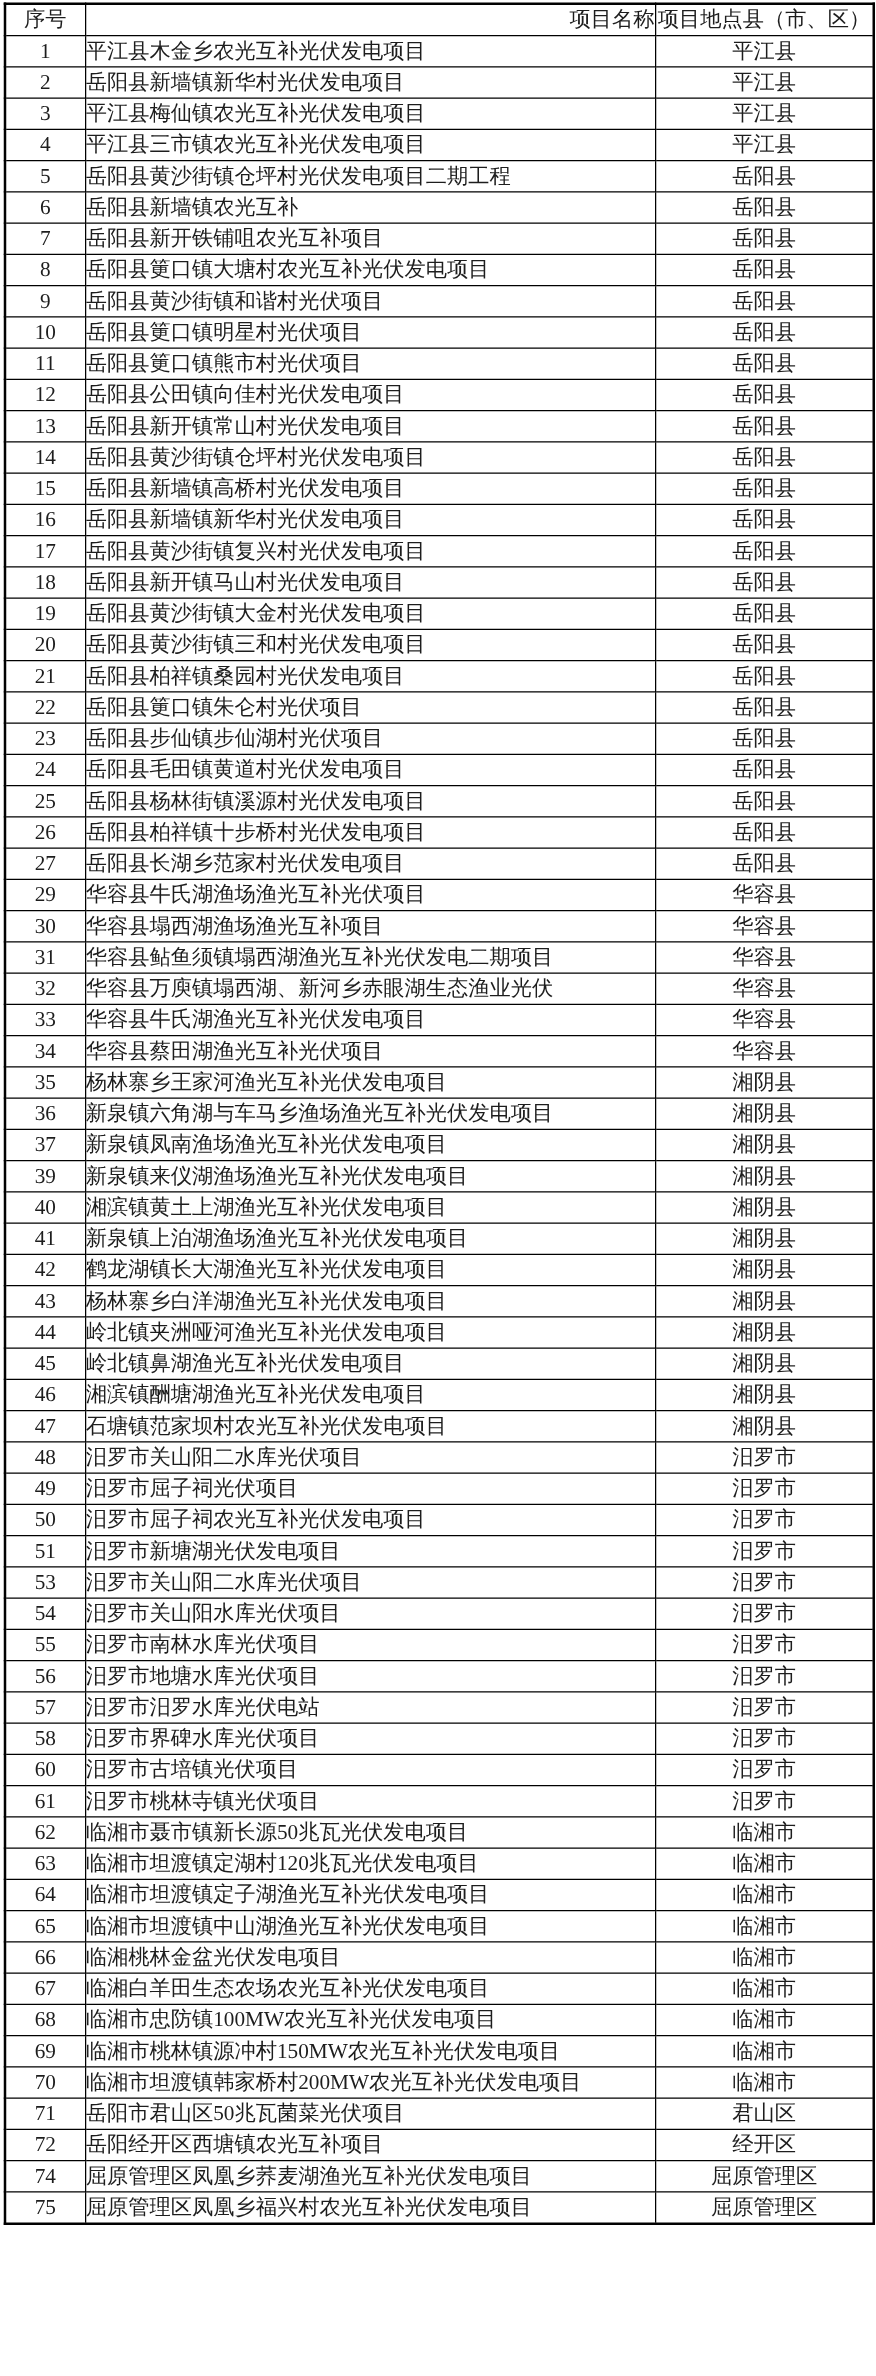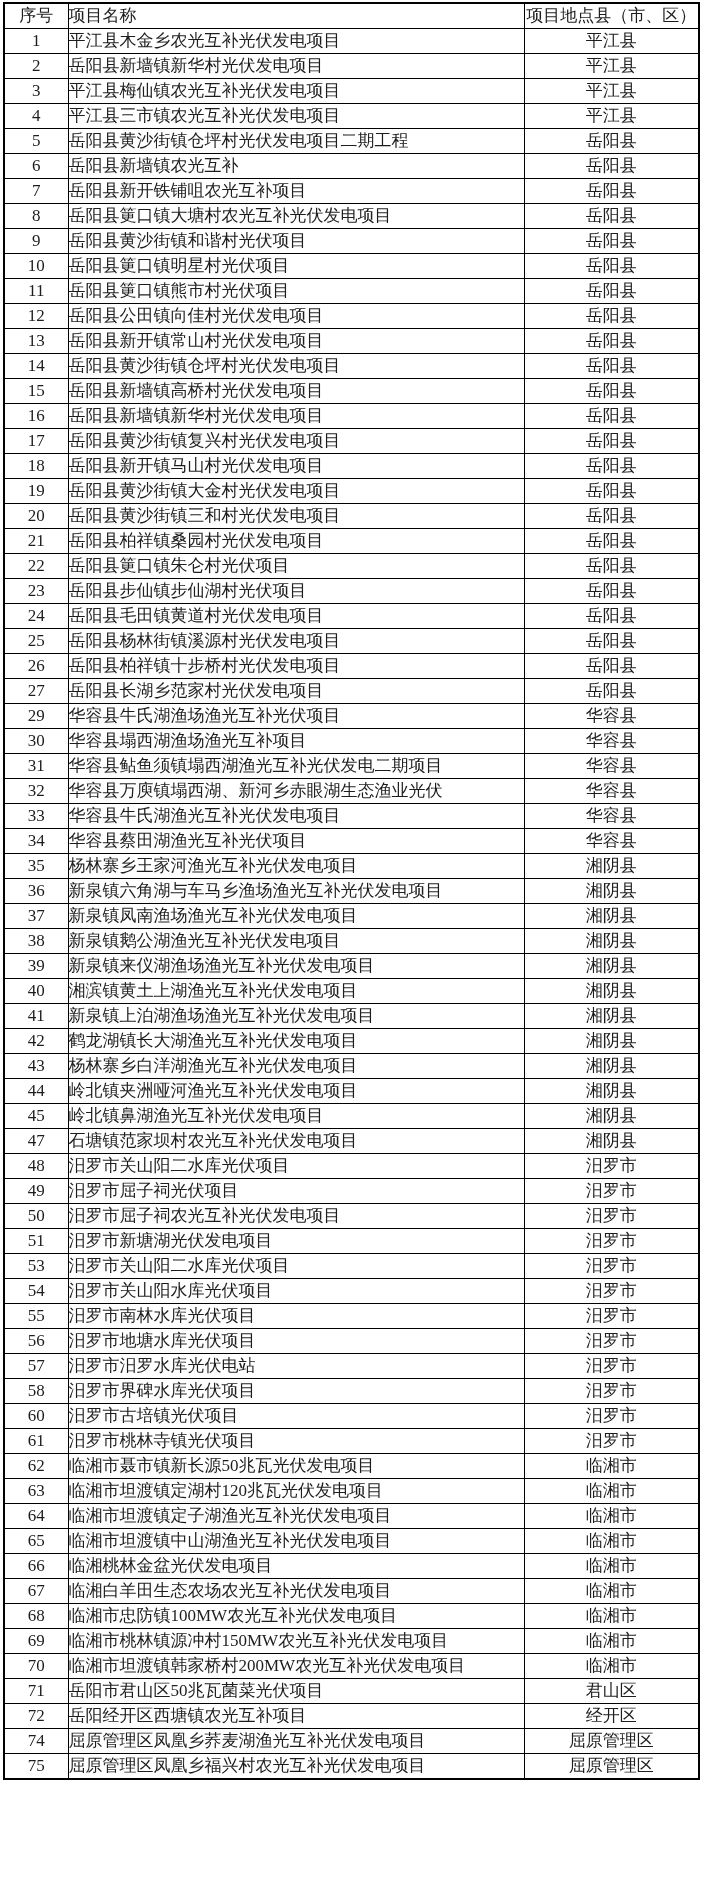--- a/index.html
+++ b/index.html
@@ -35,21 +35,21 @@
     overflow: hidden;
     box-sizing: border-box;
   }
   col.col-no   { width: 64px;  }
   col.col-name { width: 456px; }
   col.col-loc  { width: 175px; }
   th.c-no, td.c-no {
     text-align: center;
   }
   th.c-name {
-    text-align: left;
+    text-align: right;
   }
   td.c-name {
     text-align: left;
     padding-left: 4px;
   }
   th.c-loc, td.c-loc {
     text-align: center;
   }
 </style>
 </head>
@@ -245,25 +245,20 @@
           <td class="c-no">36</td>
           <td class="c-name">新泉镇六角湖与车马乡渔场渔光互补光伏发电项目</td>
           <td class="c-loc">湘阴县</td>
         </tr>
         <tr>
           <td class="c-no">37</td>
           <td class="c-name">新泉镇凤南渔场渔光互补光伏发电项目</td>
           <td class="c-loc">湘阴县</td>
         </tr>
         <tr>
-          <td class="c-no">38</td>
-          <td class="c-name">新泉镇鹅公湖渔光互补光伏发电项目</td>
-          <td class="c-loc">湘阴县</td>
-        </tr>
-        <tr>
           <td class="c-no">39</td>
           <td class="c-name">新泉镇来仪湖渔场渔光互补光伏发电项目</td>
           <td class="c-loc">湘阴县</td>
         </tr>
         <tr>
           <td class="c-no">40</td>
           <td class="c-name">湘滨镇黄土上湖渔光互补光伏发电项目</td>
           <td class="c-loc">湘阴县</td>
         </tr>
         <tr>
@@ -282,20 +277,25 @@
           <td class="c-loc">湘阴县</td>
         </tr>
         <tr>
           <td class="c-no">44</td>
           <td class="c-name">岭北镇夹洲哑河渔光互补光伏发电项目</td>
           <td class="c-loc">湘阴县</td>
         </tr>
         <tr>
           <td class="c-no">45</td>
           <td class="c-name">岭北镇鼻湖渔光互补光伏发电项目</td>
+          <td class="c-loc">湘阴县</td>
+        </tr>
+        <tr>
+          <td class="c-no">46</td>
+          <td class="c-name">湘滨镇酬塘湖渔光互补光伏发电项目</td>
           <td class="c-loc">湘阴县</td>
         </tr>
         <tr>
           <td class="c-no">47</td>
           <td class="c-name">石塘镇范家坝村农光互补光伏发电项目</td>
           <td class="c-loc">湘阴县</td>
         </tr>
         <tr>
           <td class="c-no">48</td>
           <td class="c-name">汨罗市关山阳二水库光伏项目</td>

